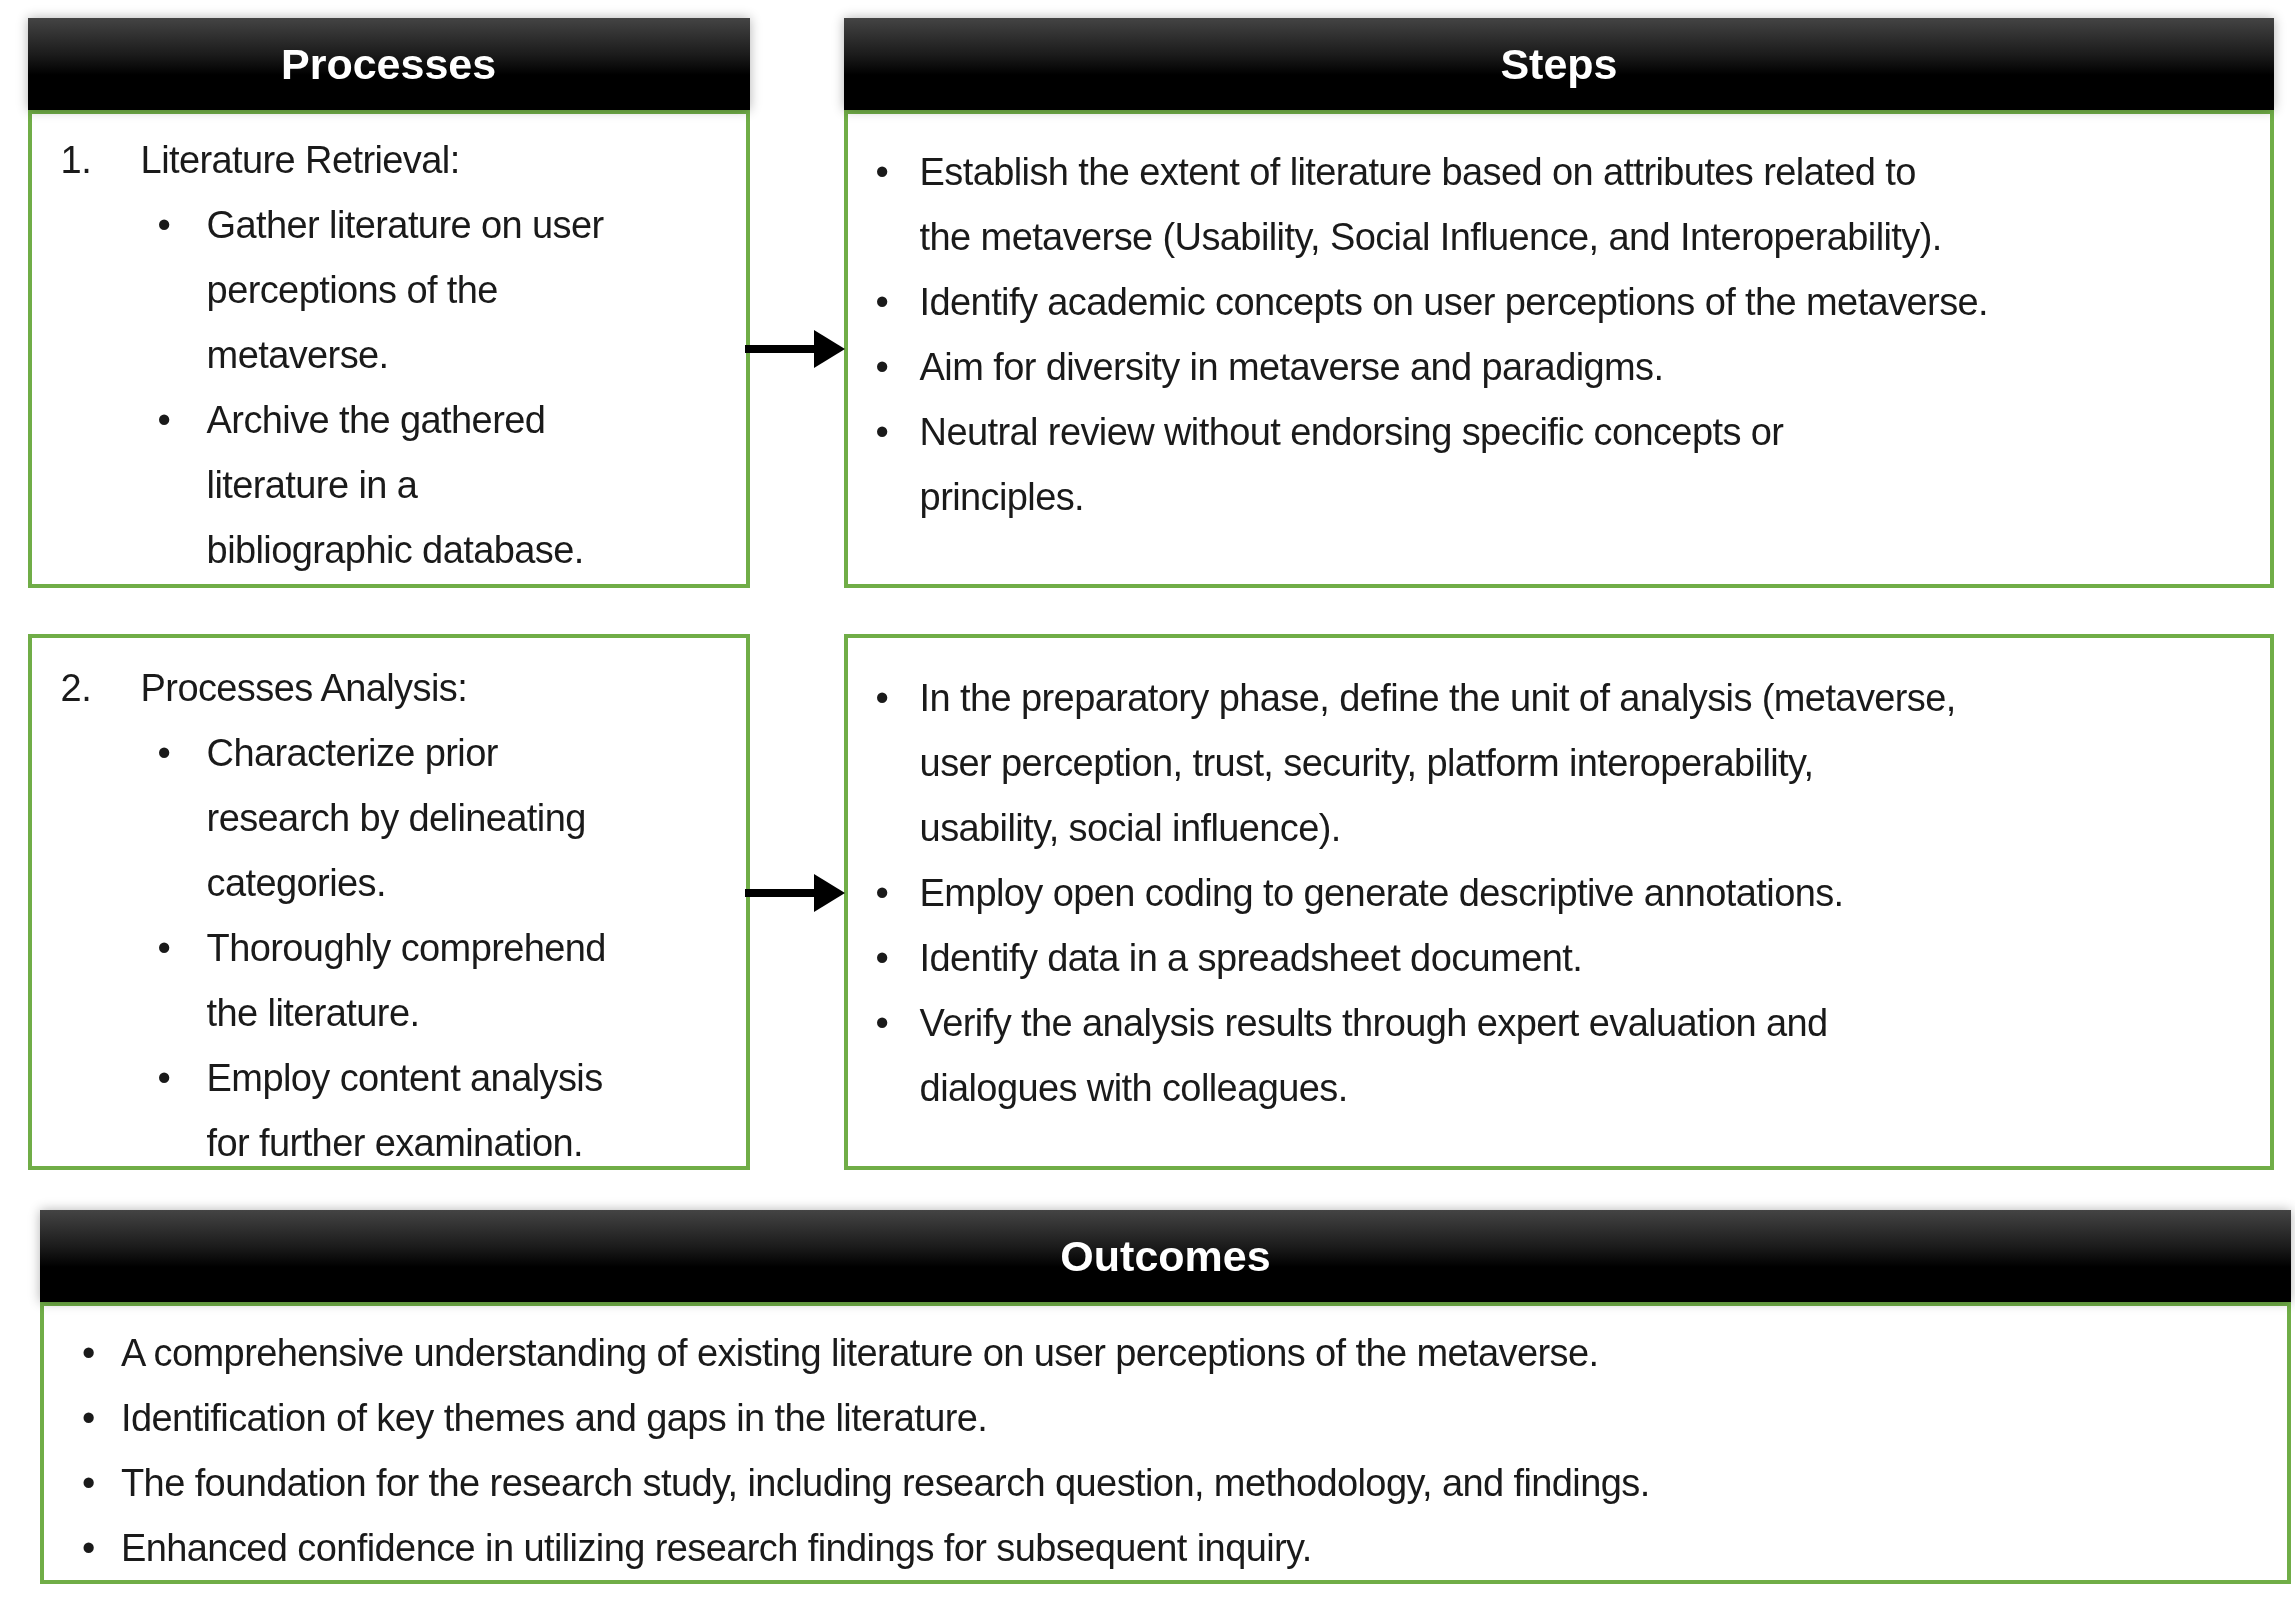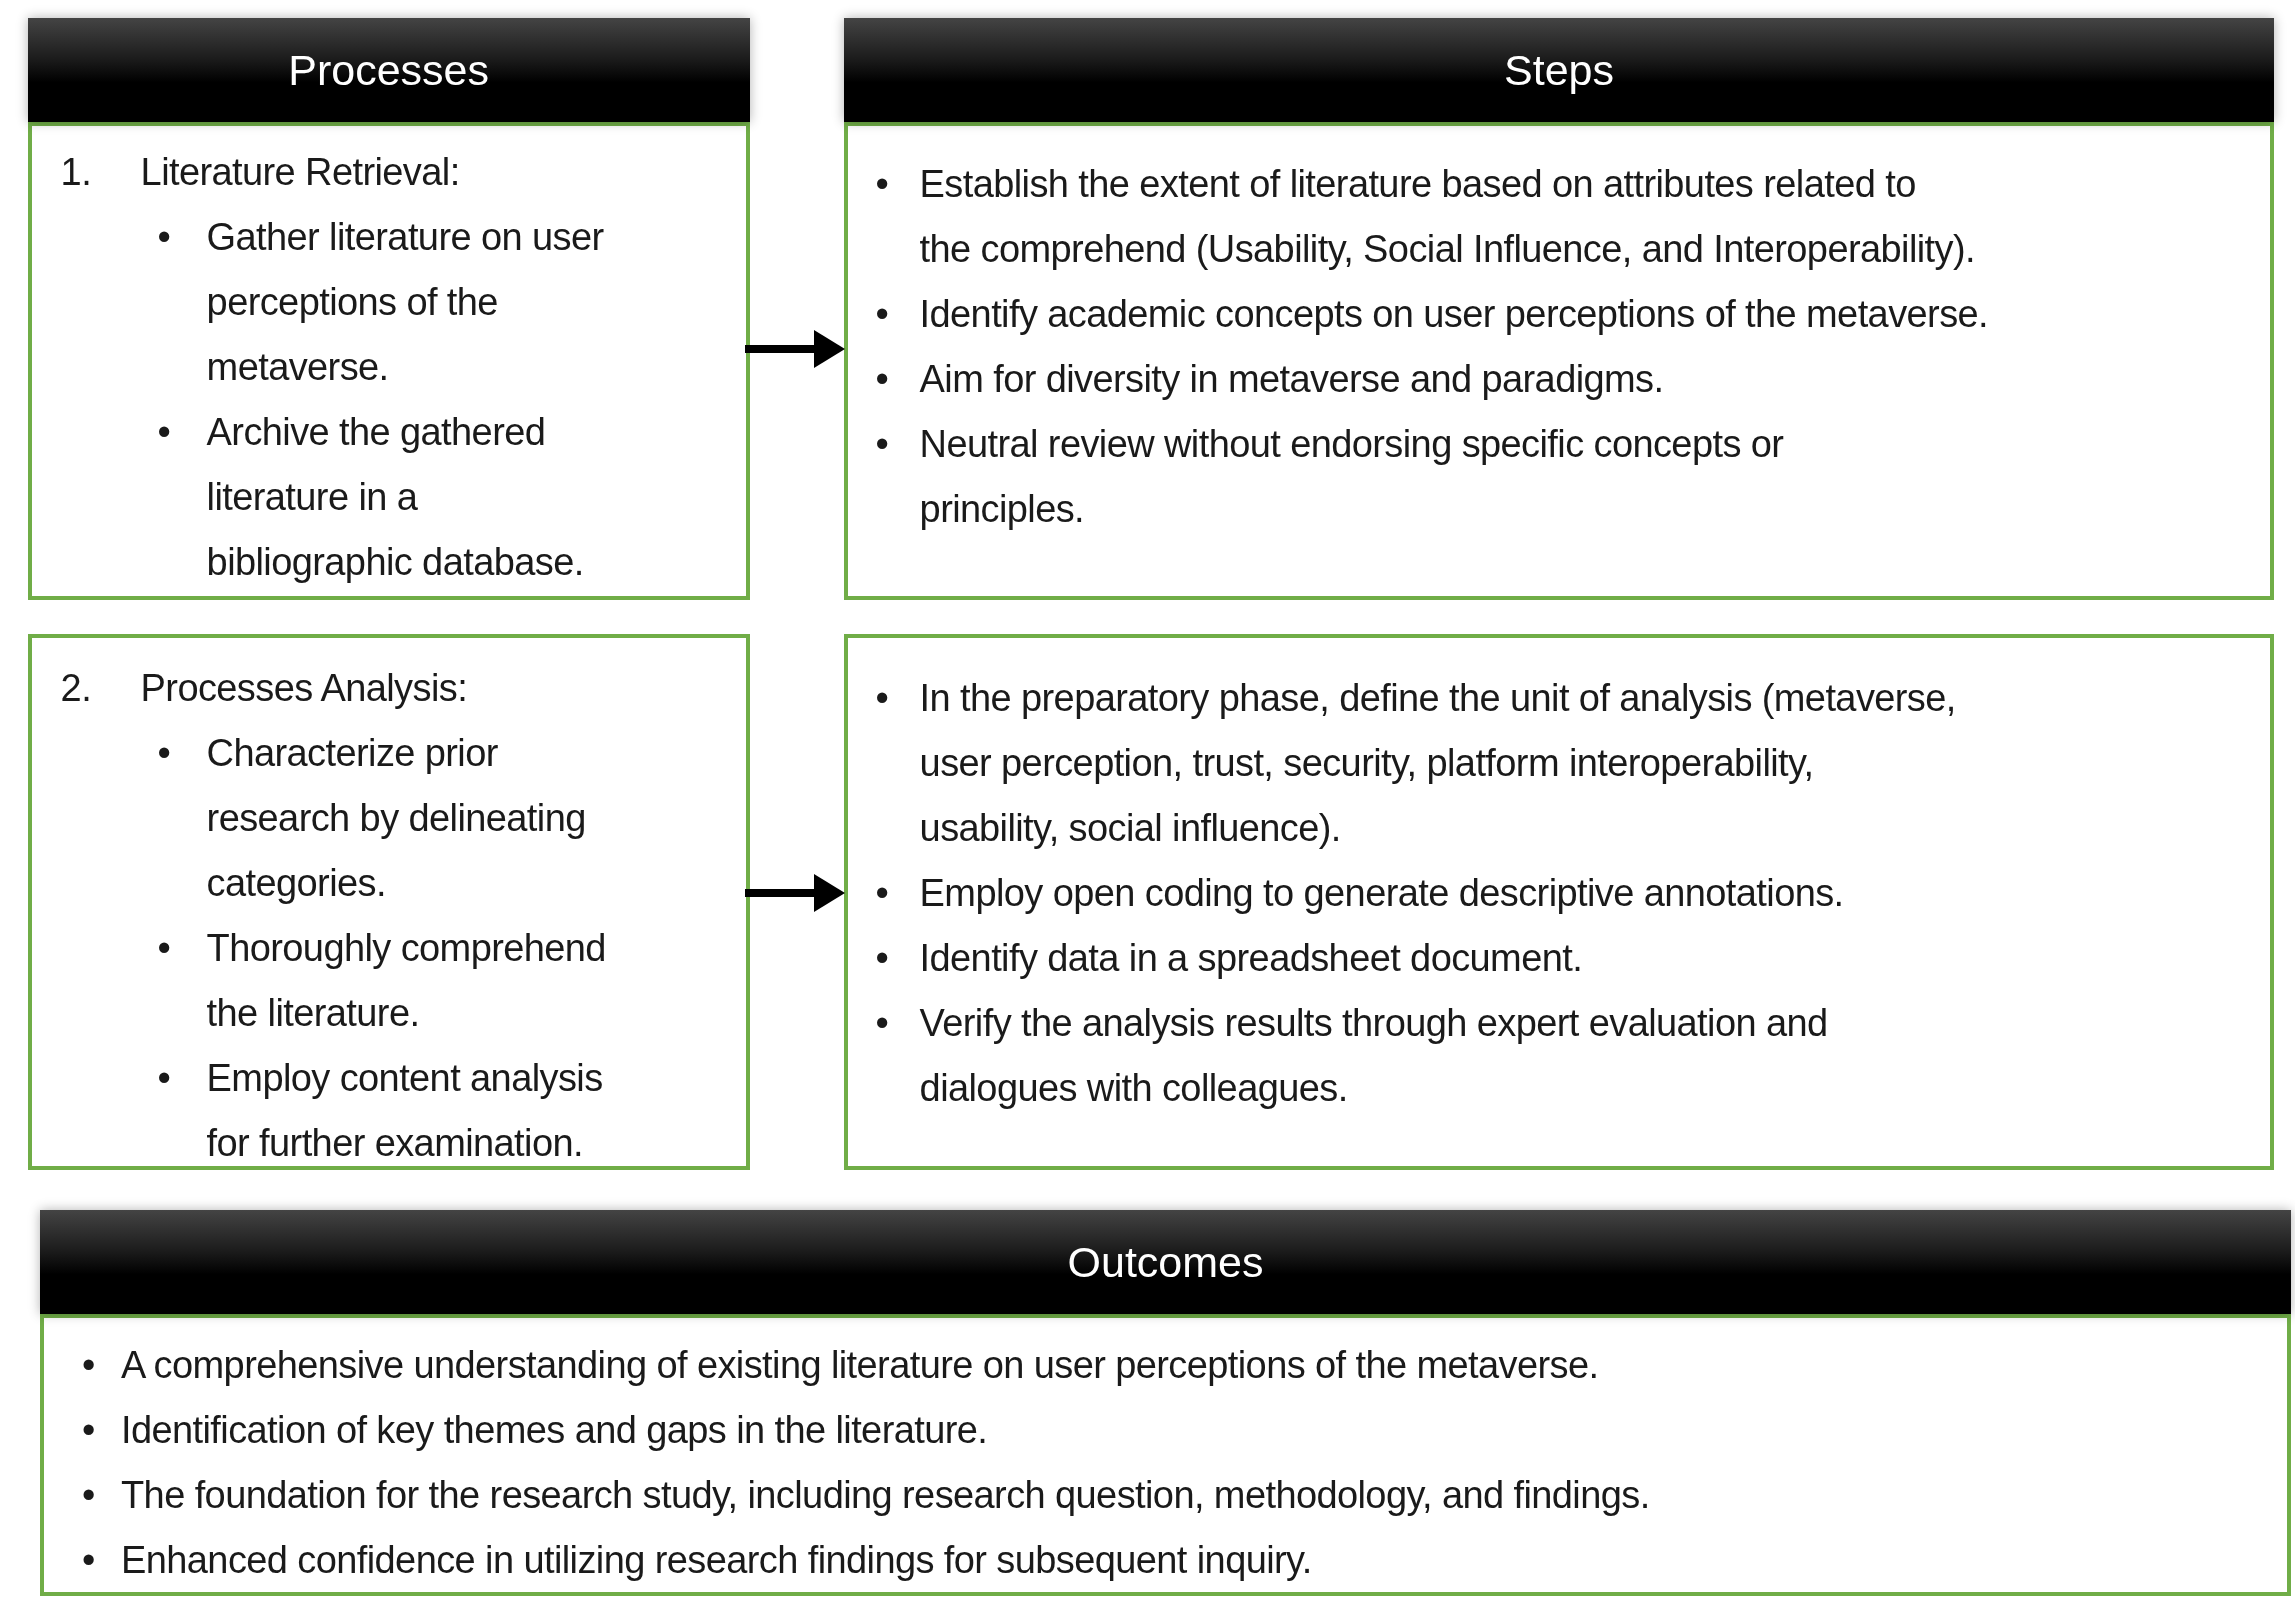--- a/index.html
+++ b/index.html
@@ -3,23 +3,23 @@
 <meta charset="utf-8">
 <style>
   html, body { margin:0; padding:0; background:#ffffff; }
   body {
     width:2295px; height:1602px; position:relative;
     font-family:"Liberation Sans", sans-serif;
     color:#1a1a1a; overflow:hidden;
   }
   .panel { position:absolute; }
   .panel-header {
-    height:104px;
+    height:92px;
     background:linear-gradient(180deg,#444444 0%,#1b1b1b 40%,#000000 62%,#000000 100%);
-    color:#ffffff; font-weight:normal; font-size:43px;
+    color:#ffffff; font-weight:bold; font-size:43px;
     display:flex; align-items:center; justify-content:center;
     box-shadow:0 0 11px rgba(0,0,0,0.30);
     position:relative; z-index:2;
     letter-spacing:0;
   }
   .panel-body {
     background:#ffffff; border:4.3px solid #70AD47;
     overflow:hidden; box-sizing:border-box;
     font-size:38px; line-height:65px; letter-spacing:-0.6px;
   }
@@ -65,21 +65,21 @@
     </div>
   </div>
 </div>
 
 <div class="panel" style="left:844px; top:18.4px; width:1430px;">
   <div class="panel-header">Steps</div>
   <div class="panel-body" style="width:1430px; height:478px; padding-top:26px;">
     <div class="b-row">
       <span class="bm">•</span>
       <span class="bt">Establish the extent of literature based on attributes related to
-the comprehend (Usability, Social Influence, and Interoperability).</span>
+the metaverse (Usability, Social Influence, and Interoperability).</span>
     </div>
     <div class="b-row">
       <span class="bm">•</span>
       <span class="bt">Identify academic concepts on user perceptions of the metaverse.</span>
     </div>
     <div class="b-row">
       <span class="bm">•</span>
       <span class="bt">Aim for diversity in metaverse and paradigms.</span>
     </div>
     <div class="b-row">

